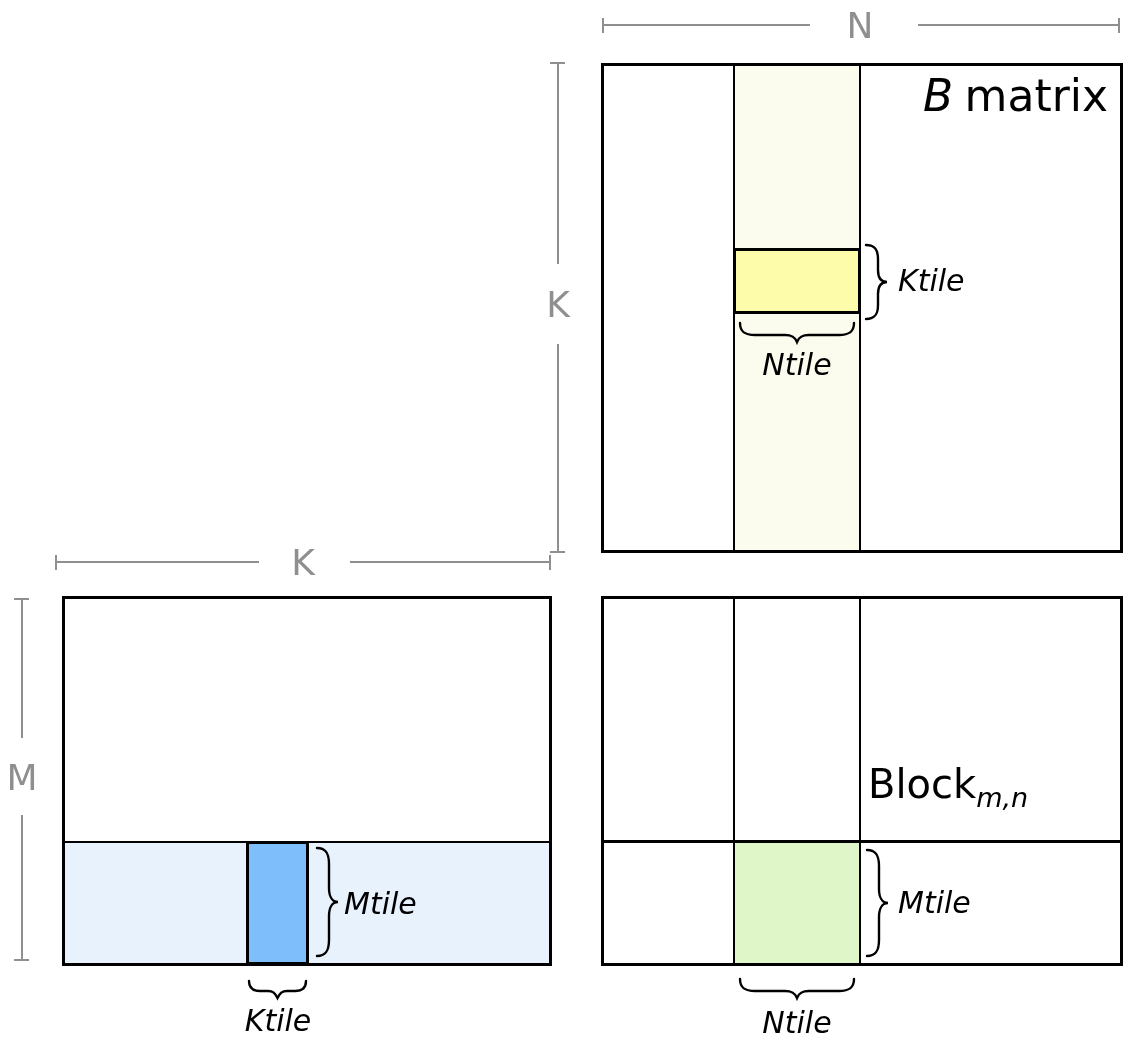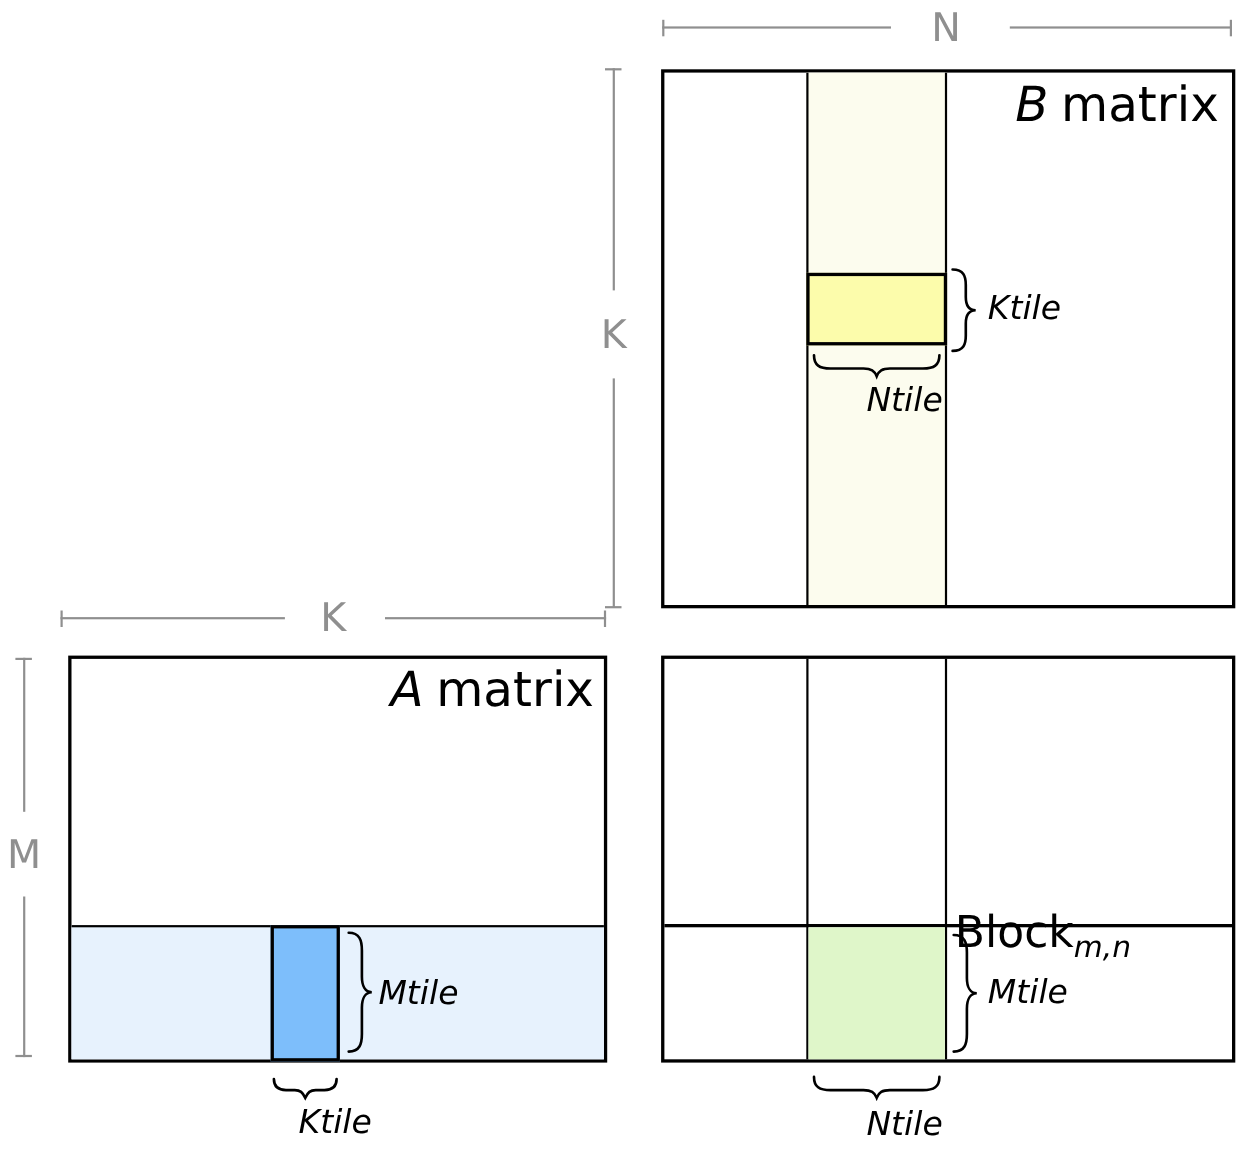--- a/index.html
+++ b/index.html
@@ -17,21 +17,21 @@
   .strip-b{position:absolute;background:var(--ivory);border-left:2px solid #000;border-right:2px solid #000;box-sizing:border-box;}
   .tile{position:absolute;box-sizing:border-box;border:3px solid #000;}
   .strip-a{position:absolute;background:var(--paleblue);border-top:2px solid #000;box-sizing:border-box;}
   
   .dim-line{position:absolute;background:var(--gray);}
   .dim-label{position:absolute;color:var(--gray);font-size:36px;text-align:center;line-height:1;}
   
   .tile-label{position:absolute;font-size:30px;font-style:italic;color:#000;white-space:nowrap;line-height:1;}
   .block-label{position:absolute;font-size:40px;color:#000;white-space:nowrap;line-height:1;}
   .block-label .sub{font-size:27px;font-style:italic;vertical-align:-0.35em;}
-  .center{text-align:right;}
+  .center{text-align:center;}
   svg{position:absolute;overflow:visible;}
   svg path{fill:none;stroke:#000;stroke-width:2.4;stroke-linecap:round;}
   .cline-v{position:absolute;width:2px;background:#000;}
   .cline-h{position:absolute;height:3px;background:#000;}
 </style>
 </head>
 <body>
 
 <div id="stage">
 
@@ -72,40 +72,37 @@
 
   <div class="dim-line abs" style="left:14px;top:598px;width:15px;height:2px;"></div>
   <div class="dim-line abs" style="left:21px;top:598px;width:2px;height:140px;"></div>
   <div class="dim-label" style="left:-8px;top:760px;width:60px;">M</div>
   <div class="dim-line abs" style="left:21px;top:815px;width:2px;height:146px;"></div>
   <div class="dim-line abs" style="left:14px;top:959px;width:15px;height:2px;"></div>
 
   <div class="mbox" style="left:62px;top:596px;width:490px;height:370px;"></div>
   <div class="strip-a" style="left:65px;top:841px;width:484px;height:122px;"></div>
   <div class="tile" style="left:246px;top:841px;width:63px;height:124px;background:var(--blue);"></div>
-  <div class="mtitle" style="left:280px;top:604px;width:260px;">
-    <span class="letter">A</span><span class="word">matrix</span>
-  </div>
 
   <svg style="left:314px;top:845px;" width="28" height="114" viewBox="0 0 28 114">
     <path d="M 3 3 C 13 3 15 10 15 19 L 15 43 C 15 51 18 57 24 57 C 18 57 15 63 15 71 L 15 95 C 15 104 13 111 3 111"></path>
   </svg>
   <div class="tile-label" style="left:344px;top:889px;">Mtile</div>
 
   <svg style="left:246px;top:978px;" width="63" height="22" viewBox="0 0 63 22">
     <path d="M 3 3 C 3 10 7 13 14 13 L 22 13 C 27 13 29 15 31.5 20 C 34 15 36 13 41 13 L 49 13 C 56 13 60 10 60 3"></path>
   </svg>
   <div class="tile-label center" style="left:218px;top:1006px;width:120px;">Ktile</div>
 
   <div class="mbox" style="left:601px;top:596px;width:522px;height:370px;"></div>
   <div class="cline-v" style="left:733px;top:599px;height:364px;"></div>
   <div class="cline-v" style="left:859px;top:599px;height:364px;"></div>
   <div class="cline-h" style="left:604px;top:840px;width:516px;"></div>
   <div class="abs" style="left:735px;top:843px;width:124px;height:120px;background:var(--green);"></div>
-  <div class="block-label" style="left:868px;top:828px;">
+  <div class="block-label" style="left:868px;top:764px;">
     <span>Block</span><span class="sub">m,n</span>
   </div>
 
   <svg style="left:864px;top:847px;" width="28" height="112" viewBox="0 0 28 112">
     <path d="M 3 3 C 13 3 15 10 15 19 L 15 42 C 15 50 18 56 24 56 C 18 56 15 62 15 70 L 15 93 C 15 102 13 109 3 109"></path>
   </svg>
   <div class="tile-label" style="left:898px;top:888px;">Mtile</div>
 
   <svg style="left:737px;top:976px;" width="120" height="24" viewBox="0 0 120 24">
     <path d="M 3 3 C 3 12 8 15 18 15 L 48 15 C 55 15 58 17 60 22 C 62 17 65 15 72 15 L 102 15 C 112 15 117 12 117 3"></path>

